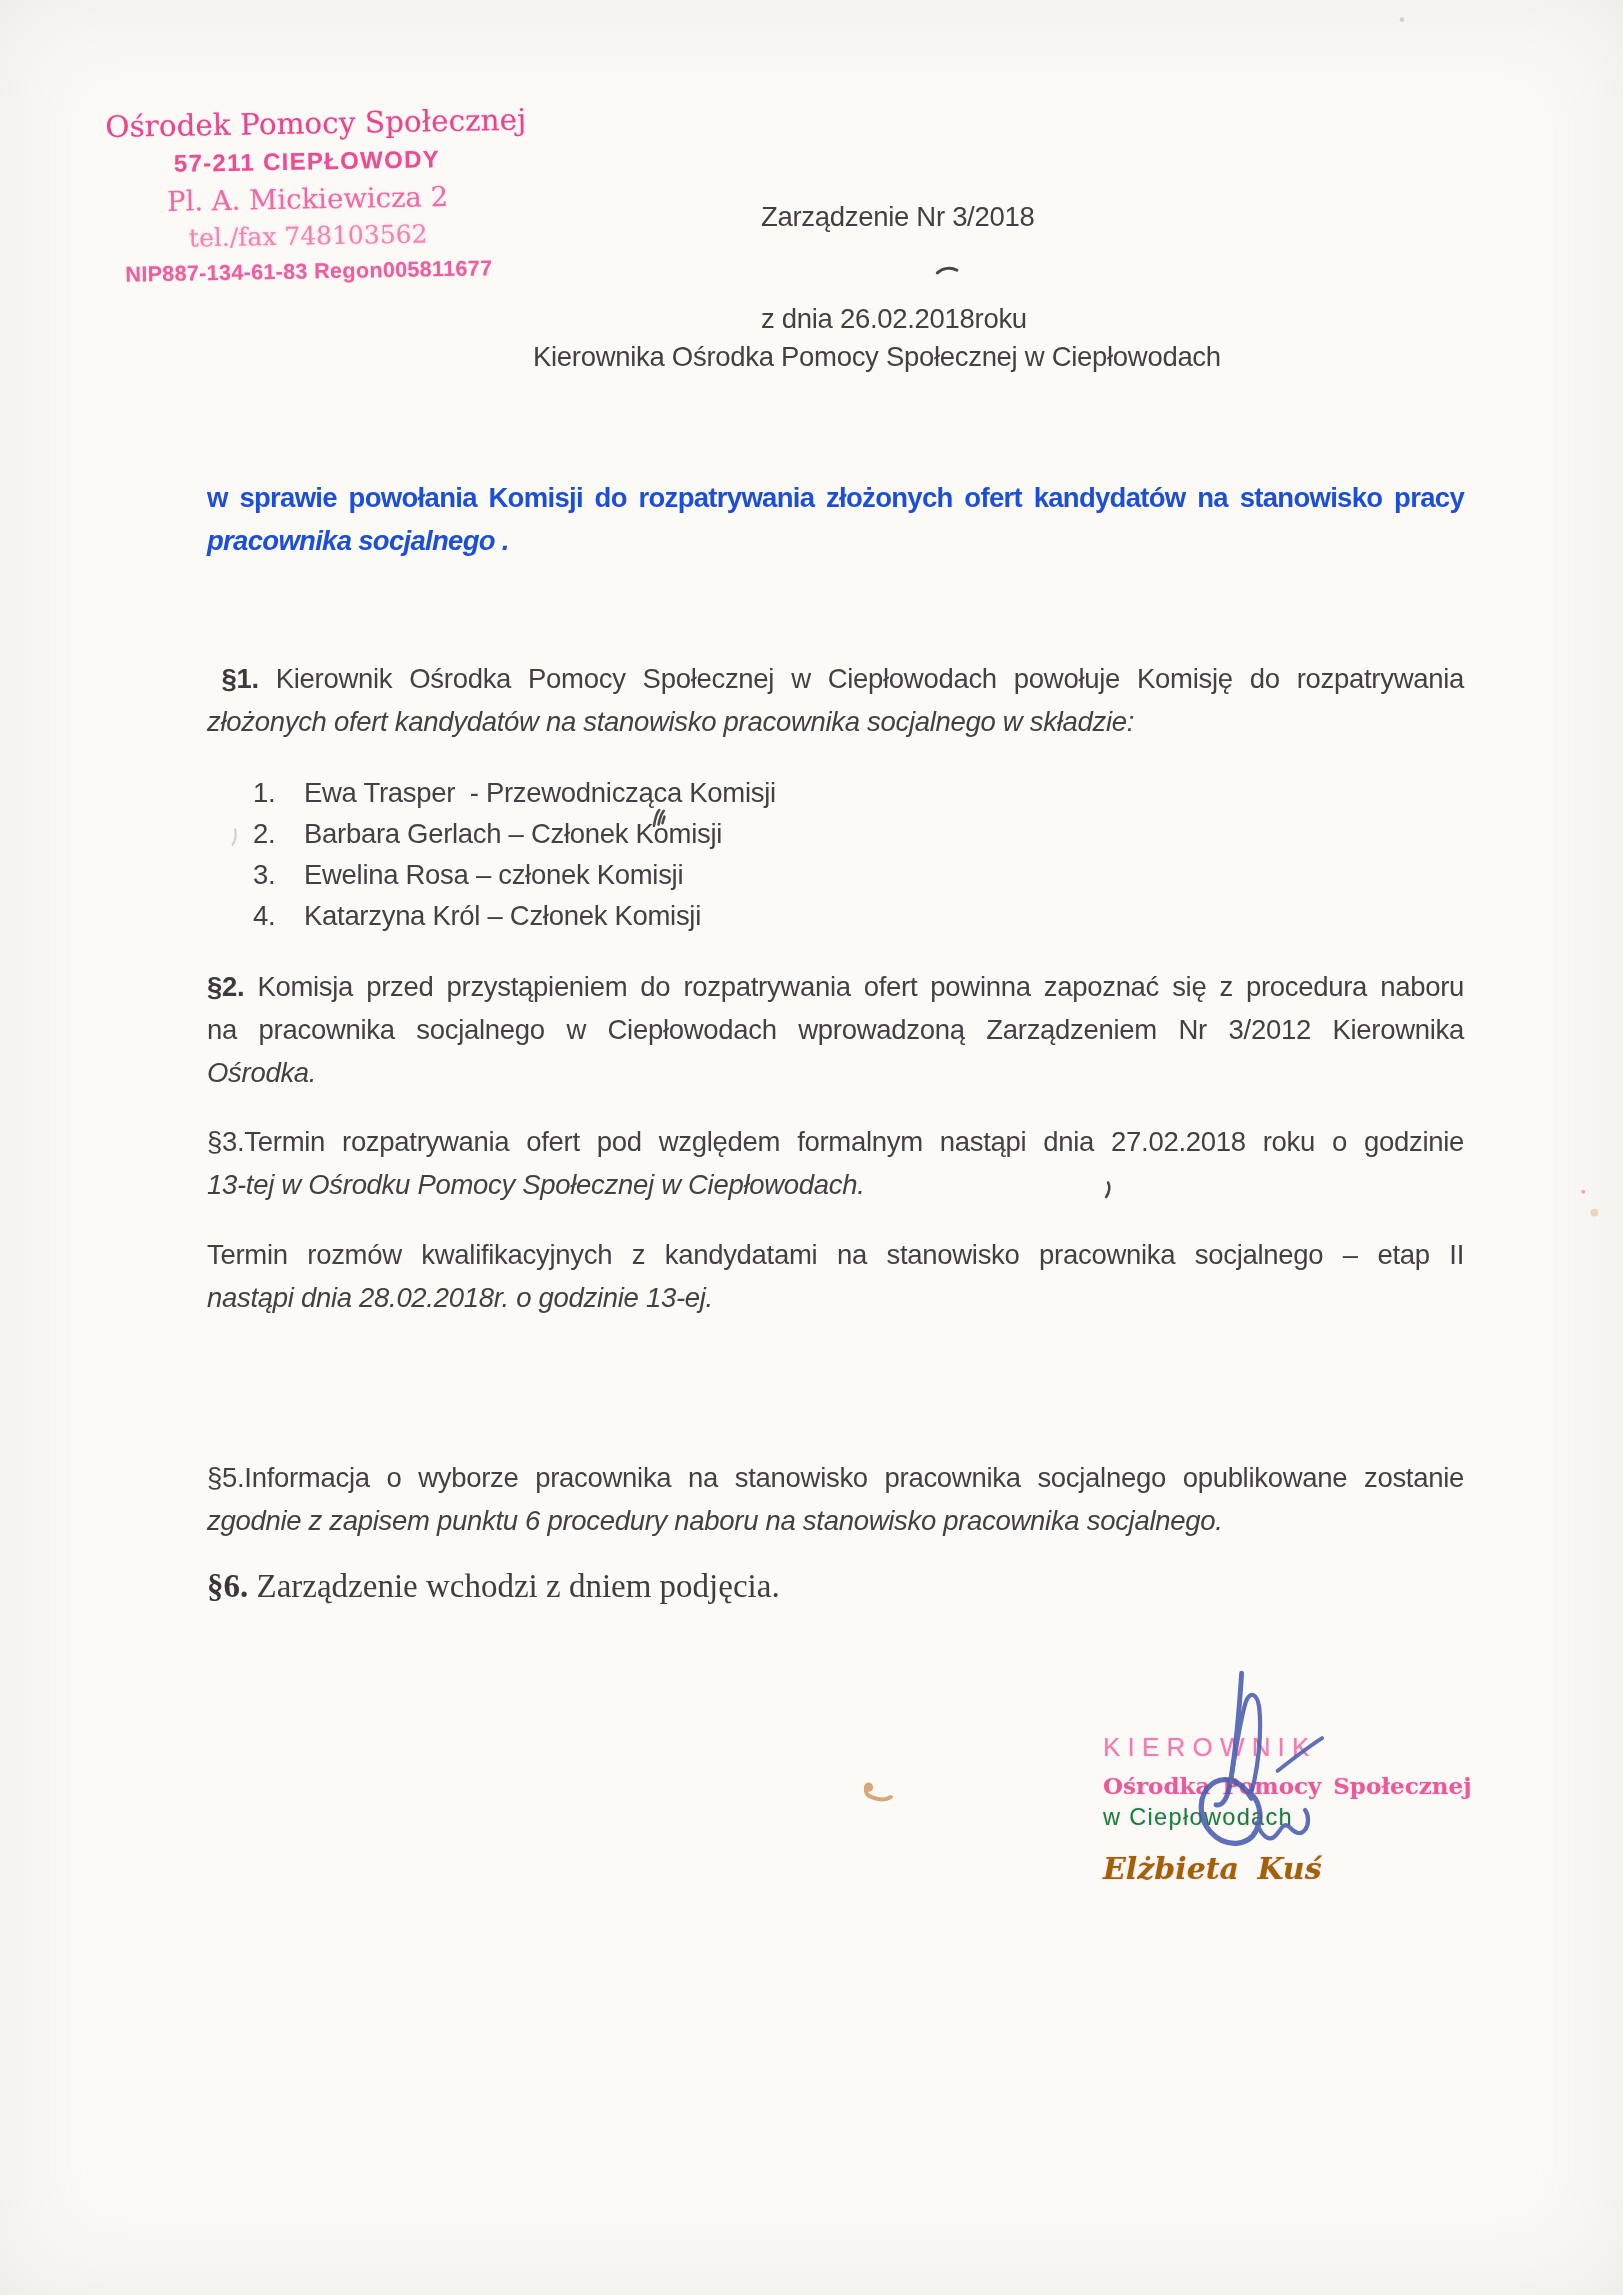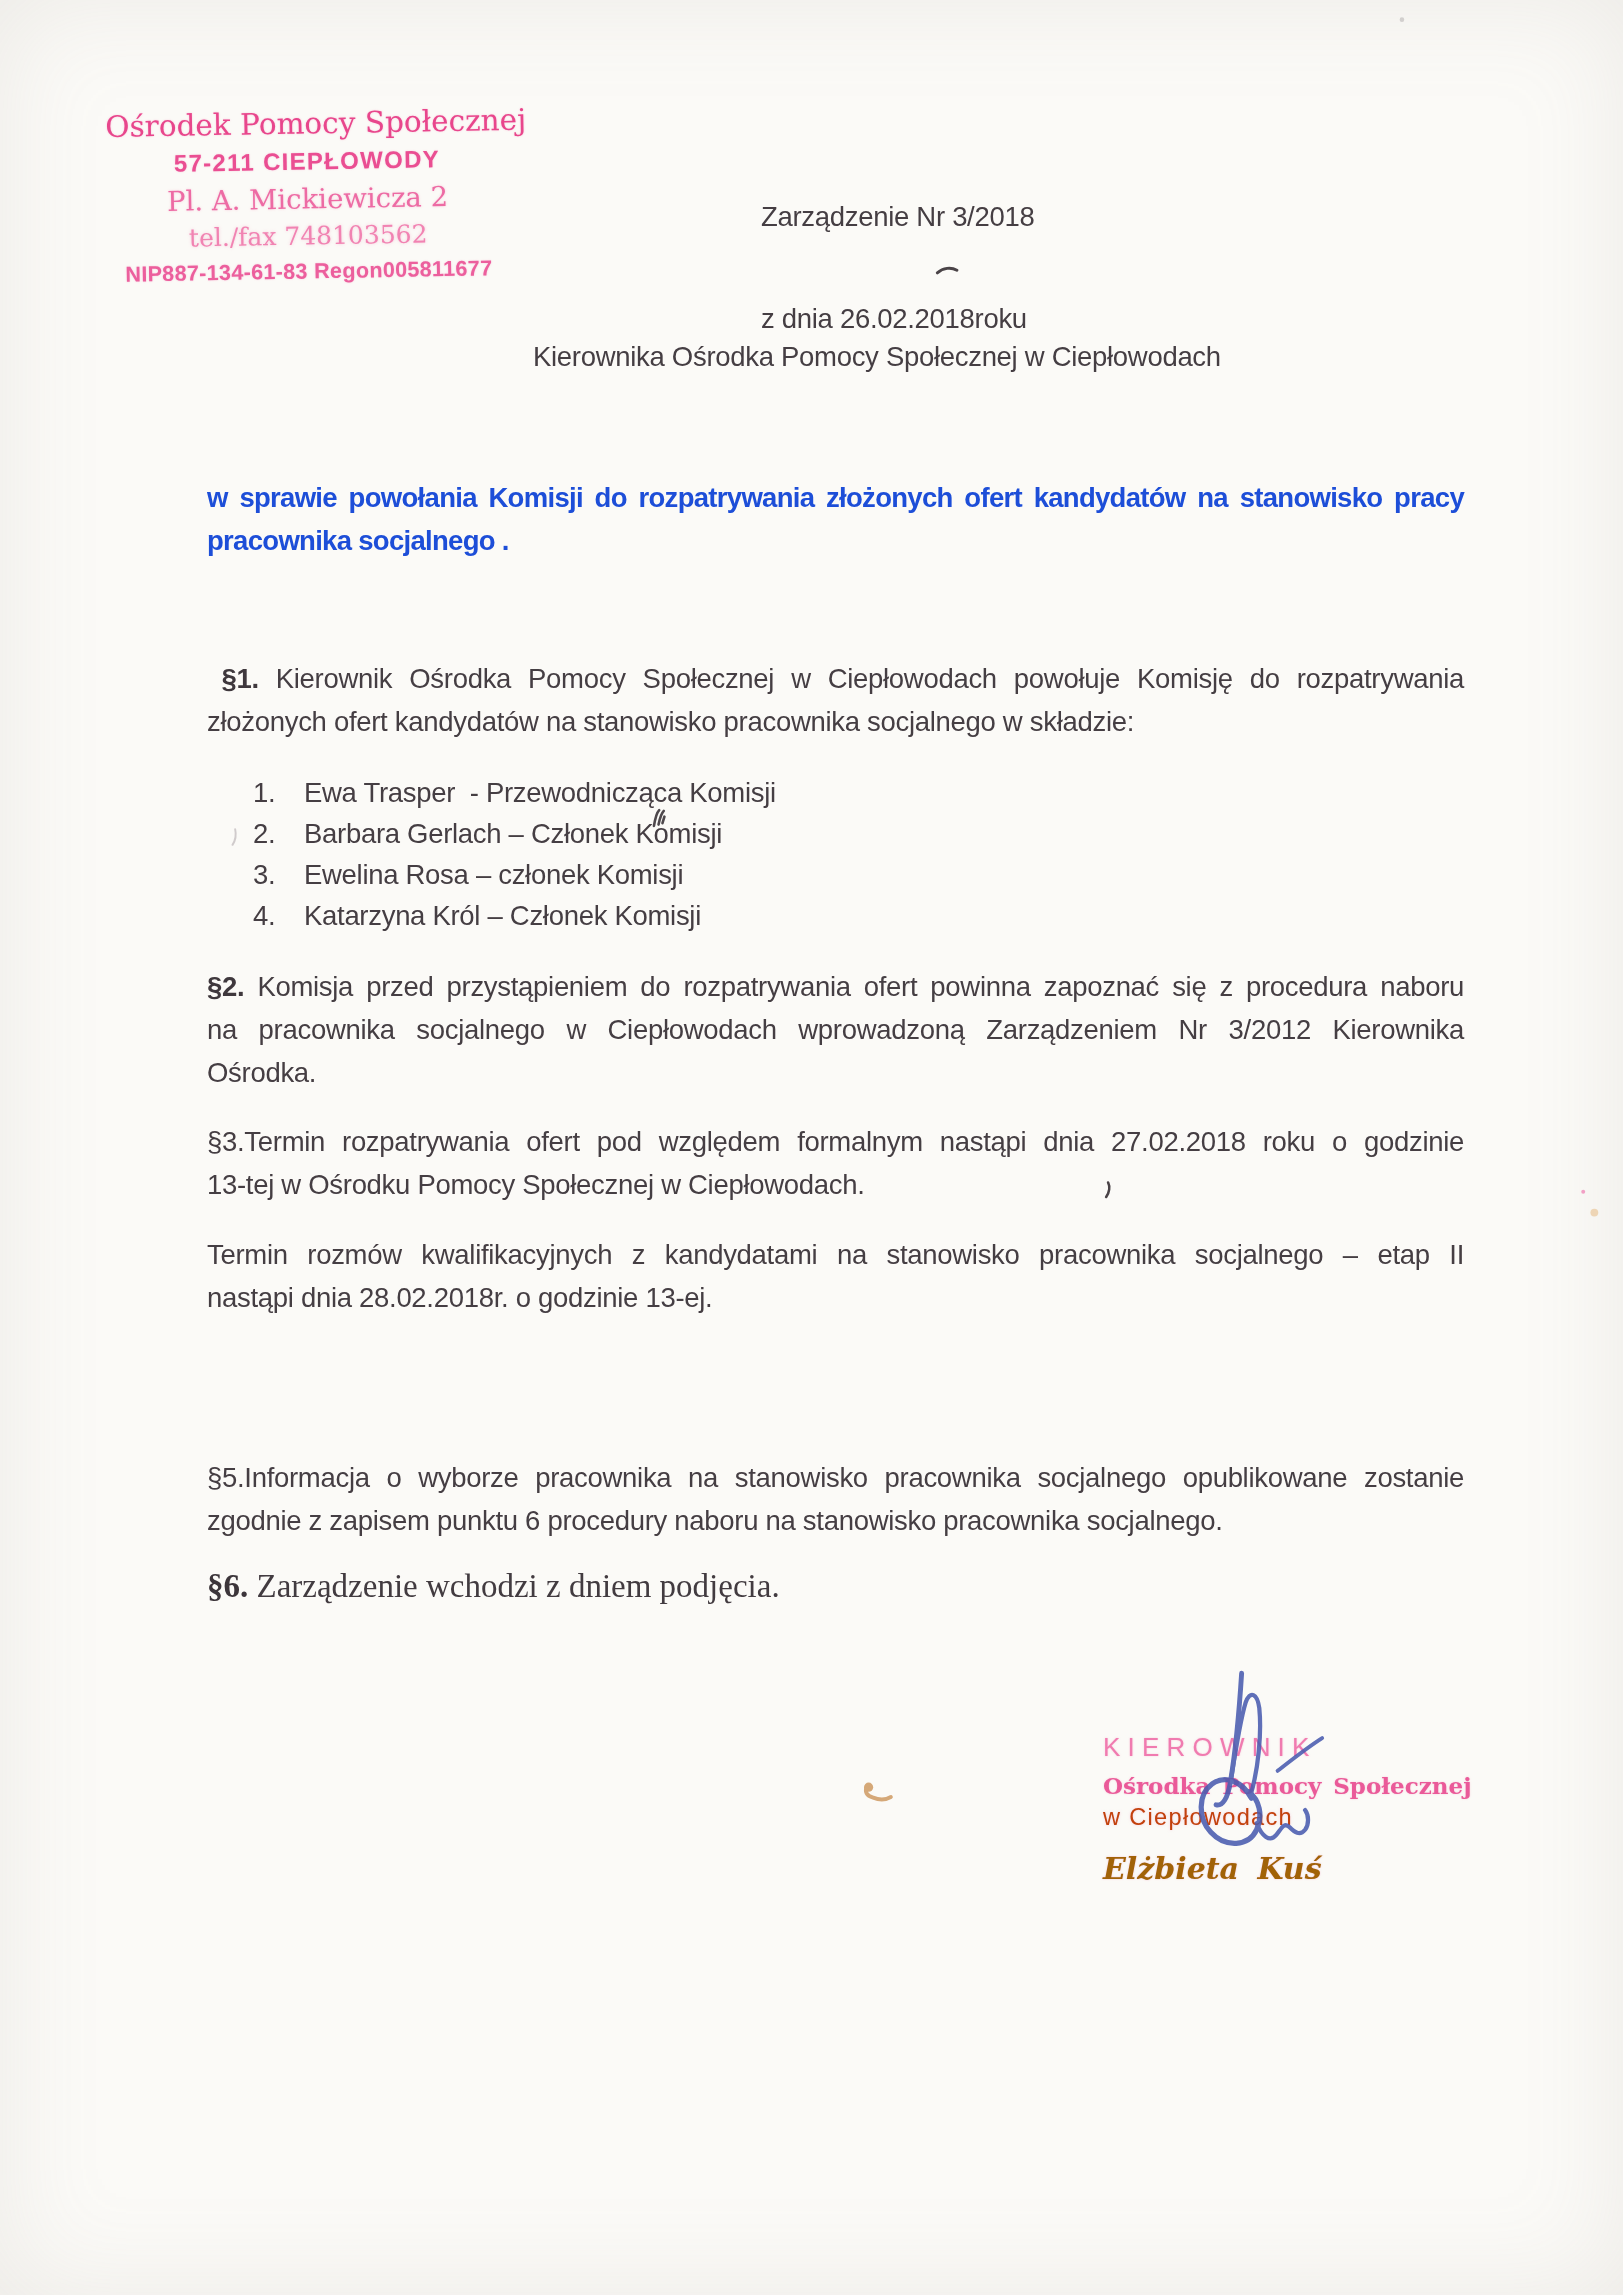--- a/index.html
+++ b/index.html
@@ -31,40 +31,40 @@
   .lh5{font-size:21.6px;font-weight:700;letter-spacing:0.3px;color:#ec5f9d;
        text-shadow:0 0 2px rgba(238,90,155,.30);}
   
   .h-title{position:absolute;left:761px;top:196px;font-size:27.5px;line-height:41px;letter-spacing:-0.3px;}
   .h-date {position:absolute;left:761px;top:274px;font-size:27.5px;line-height:41px;letter-spacing:-0.3px;margin-top:24px;}
   .h-issuer{position:absolute;left:533px;top:336px;font-size:27.5px;line-height:41px;letter-spacing:-0.3px;}
   
   .para{position:absolute;left:207px;width:1257px;font-size:27.5px;line-height:43px;letter-spacing:-0.3px;}
   .para .ln{min-height:43px;}
   .j{text-align:justify;text-align-last:justify;}
-  .l{text-align:left;}
+  .l{text-align:left;font-style:italic;}
   .bold-par{font-weight:700;letter-spacing:-0.7px;color:#1d4ed8;}
   b{font-weight:700;color:#3f383d;}
   .ind{text-indent:14.4px;}
   
   .clist{position:absolute;left:253px;top:772px;font-size:27.5px;line-height:41px;letter-spacing:-0.3px;}
   .crow{white-space:nowrap;}
   .cnum{display:inline-block;width:51px;}
   .ctxt{white-space:pre;}
   
   .par6{position:absolute;left:207px;top:1565px;font-size:33px;line-height:43px;
         font-family:"Liberation Serif",serif;letter-spacing:0;color:#423b40;}
   .par6 b{font-family:"Liberation Serif",serif;color:#3c353a;}
   
   .sigstamp{position:absolute;left:1103px;top:1732px;width:288px;}
   .sg-role{font-size:26px;letter-spacing:7.2px;color:#f07bb0;white-space:nowrap;
            text-shadow:0 0 2px rgba(240,120,170,.35);margin-bottom:9.2px;}
   .sg-org{font-family:"DejaVu Serif",serif;font-weight:700;font-size:23px;color:#ea5a99;
           word-spacing:3.9px;white-space:nowrap;text-shadow:0 0 2px rgba(235,90,150,.3);margin-bottom:5.2px;}
-  .sg-place{font-size:23.6px;letter-spacing:1.3px;color:#c2410c;white-space:nowrap;
+  .sg-place{font-size:23.6px;letter-spacing:1.3px;color:#15803d;white-space:nowrap;
             text-shadow:0 0 2.6px rgba(244,160,196,.5);margin-bottom:19.6px;}
   .sg-name{font-family:"DejaVu Serif",serif;font-style:italic;font-weight:700;font-size:30px;
            color:#a16207;word-spacing:7.9px;white-space:nowrap;
            text-shadow:0 0 2px rgba(228,80,144,.35);}
   
   .overlay{position:absolute;left:0;top:0;pointer-events:none;}
 </style>
 </head>
 <body>
 

